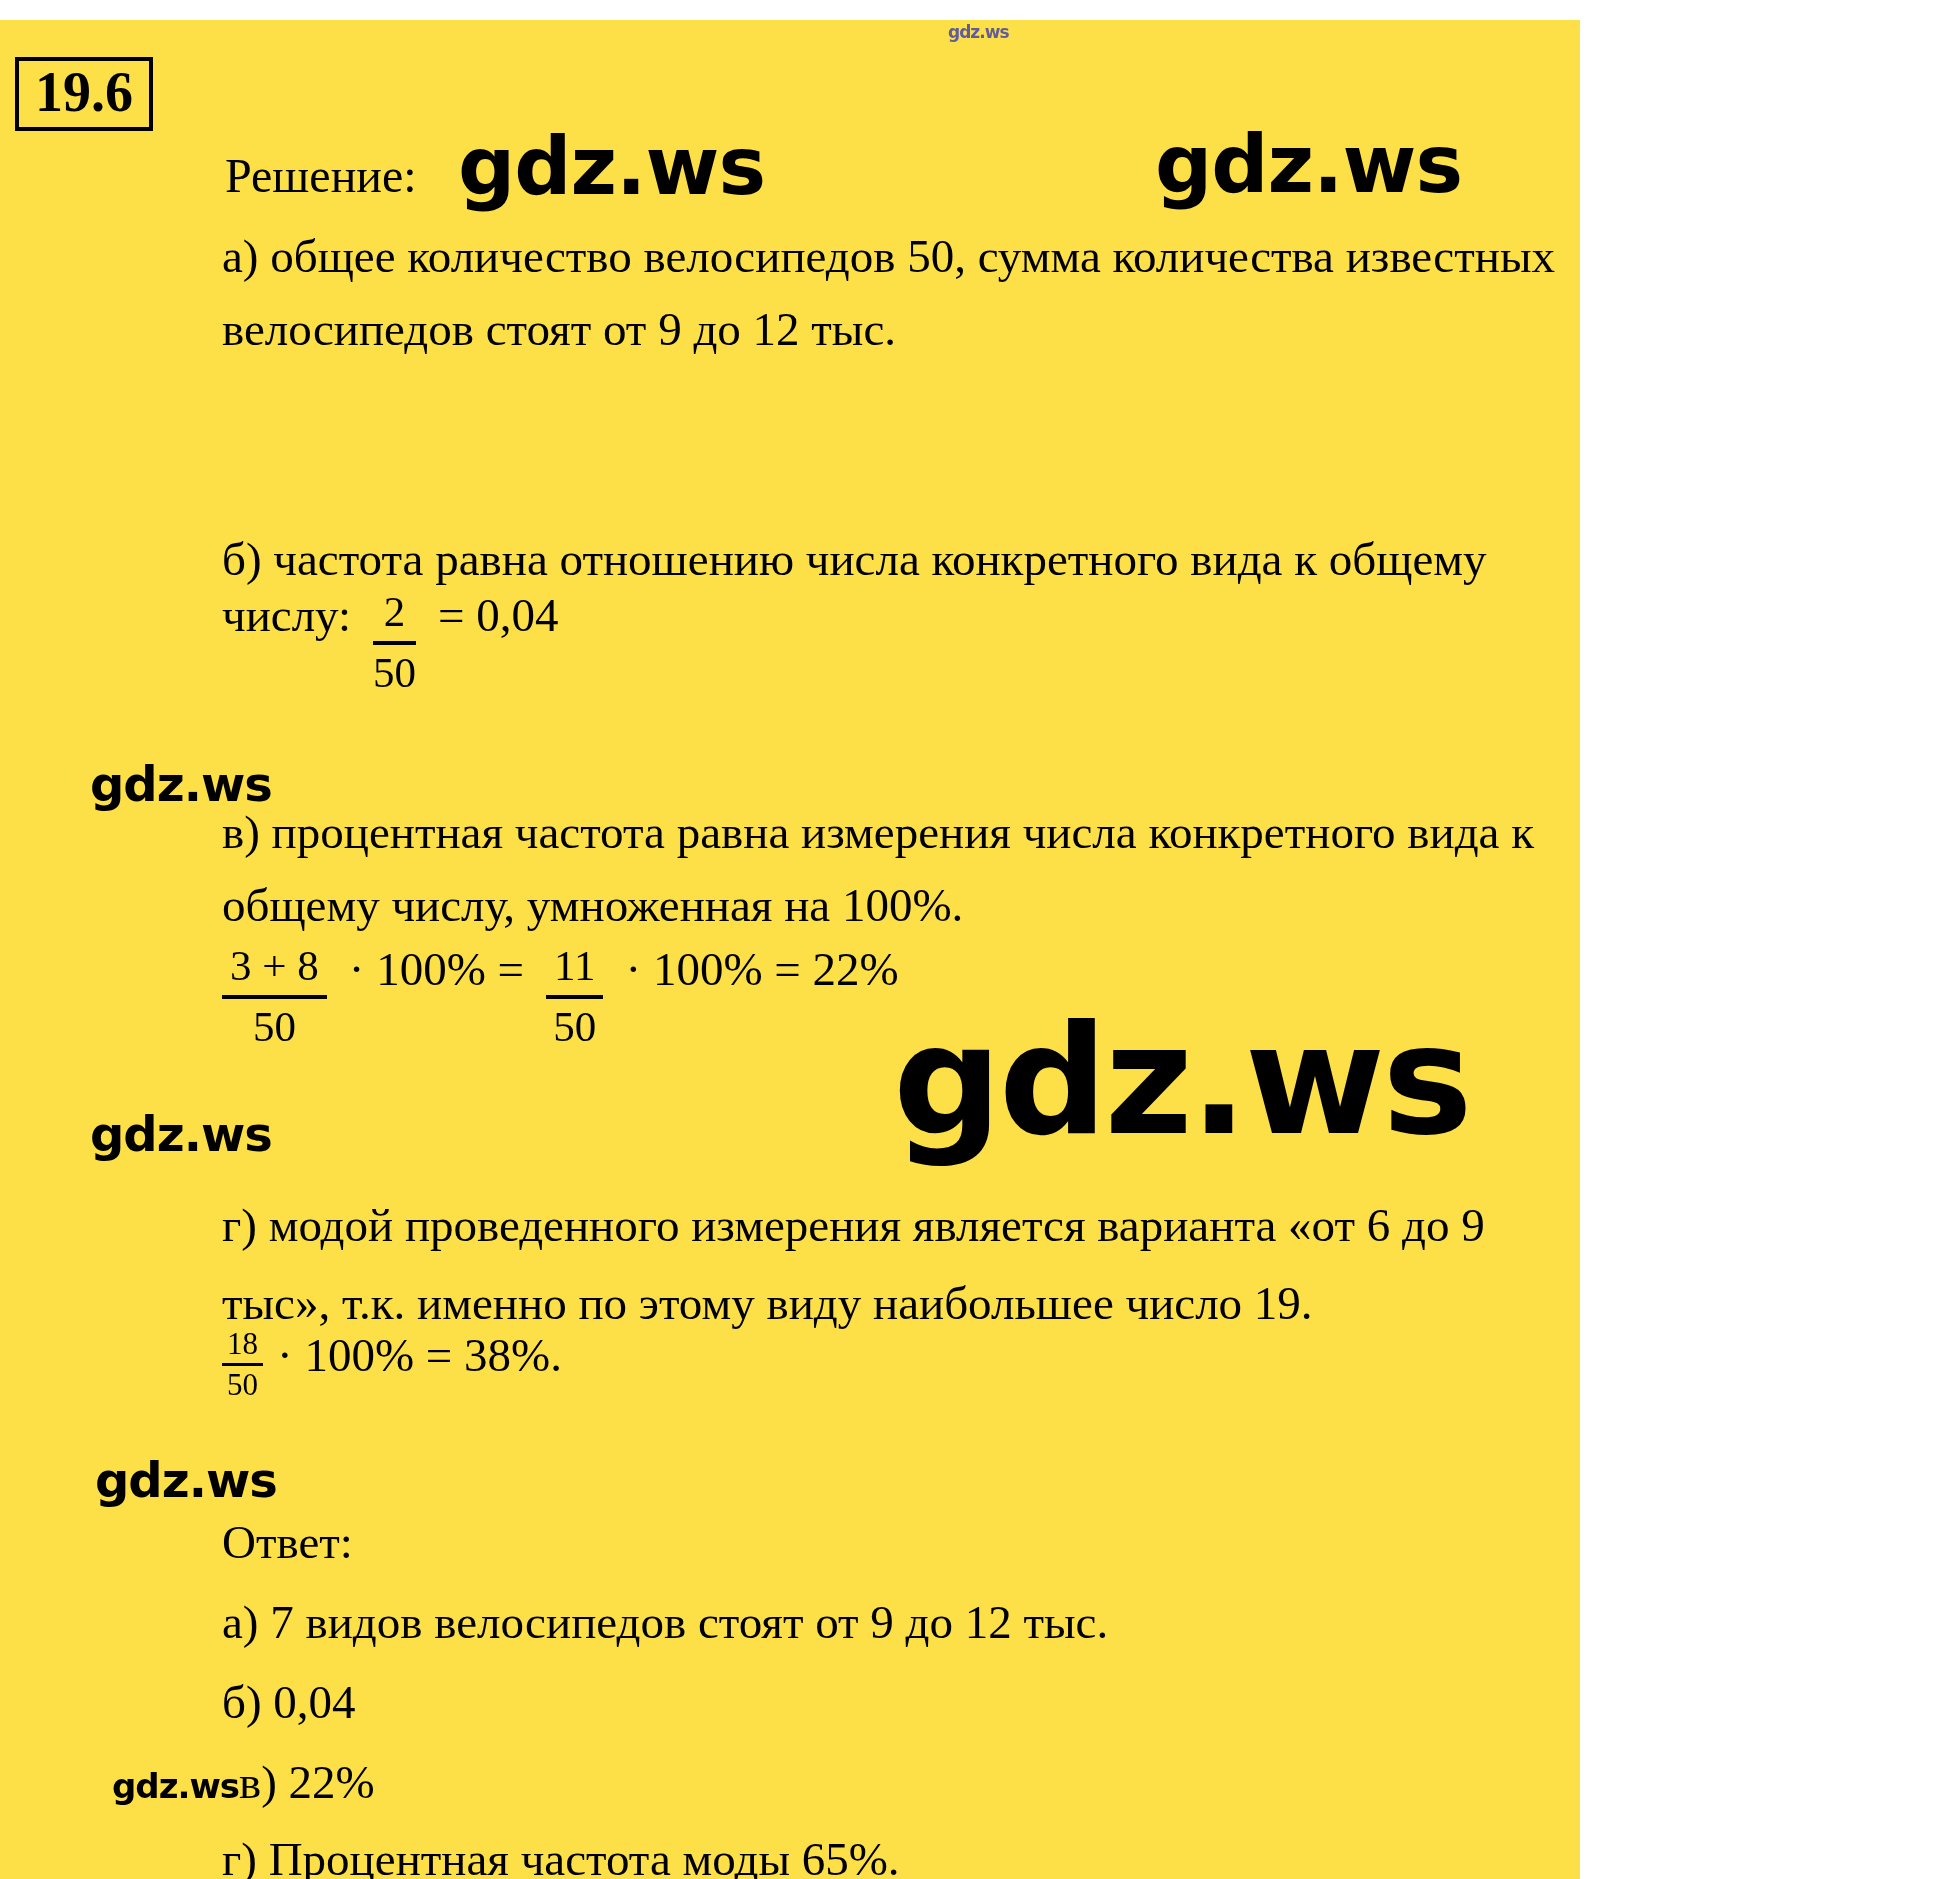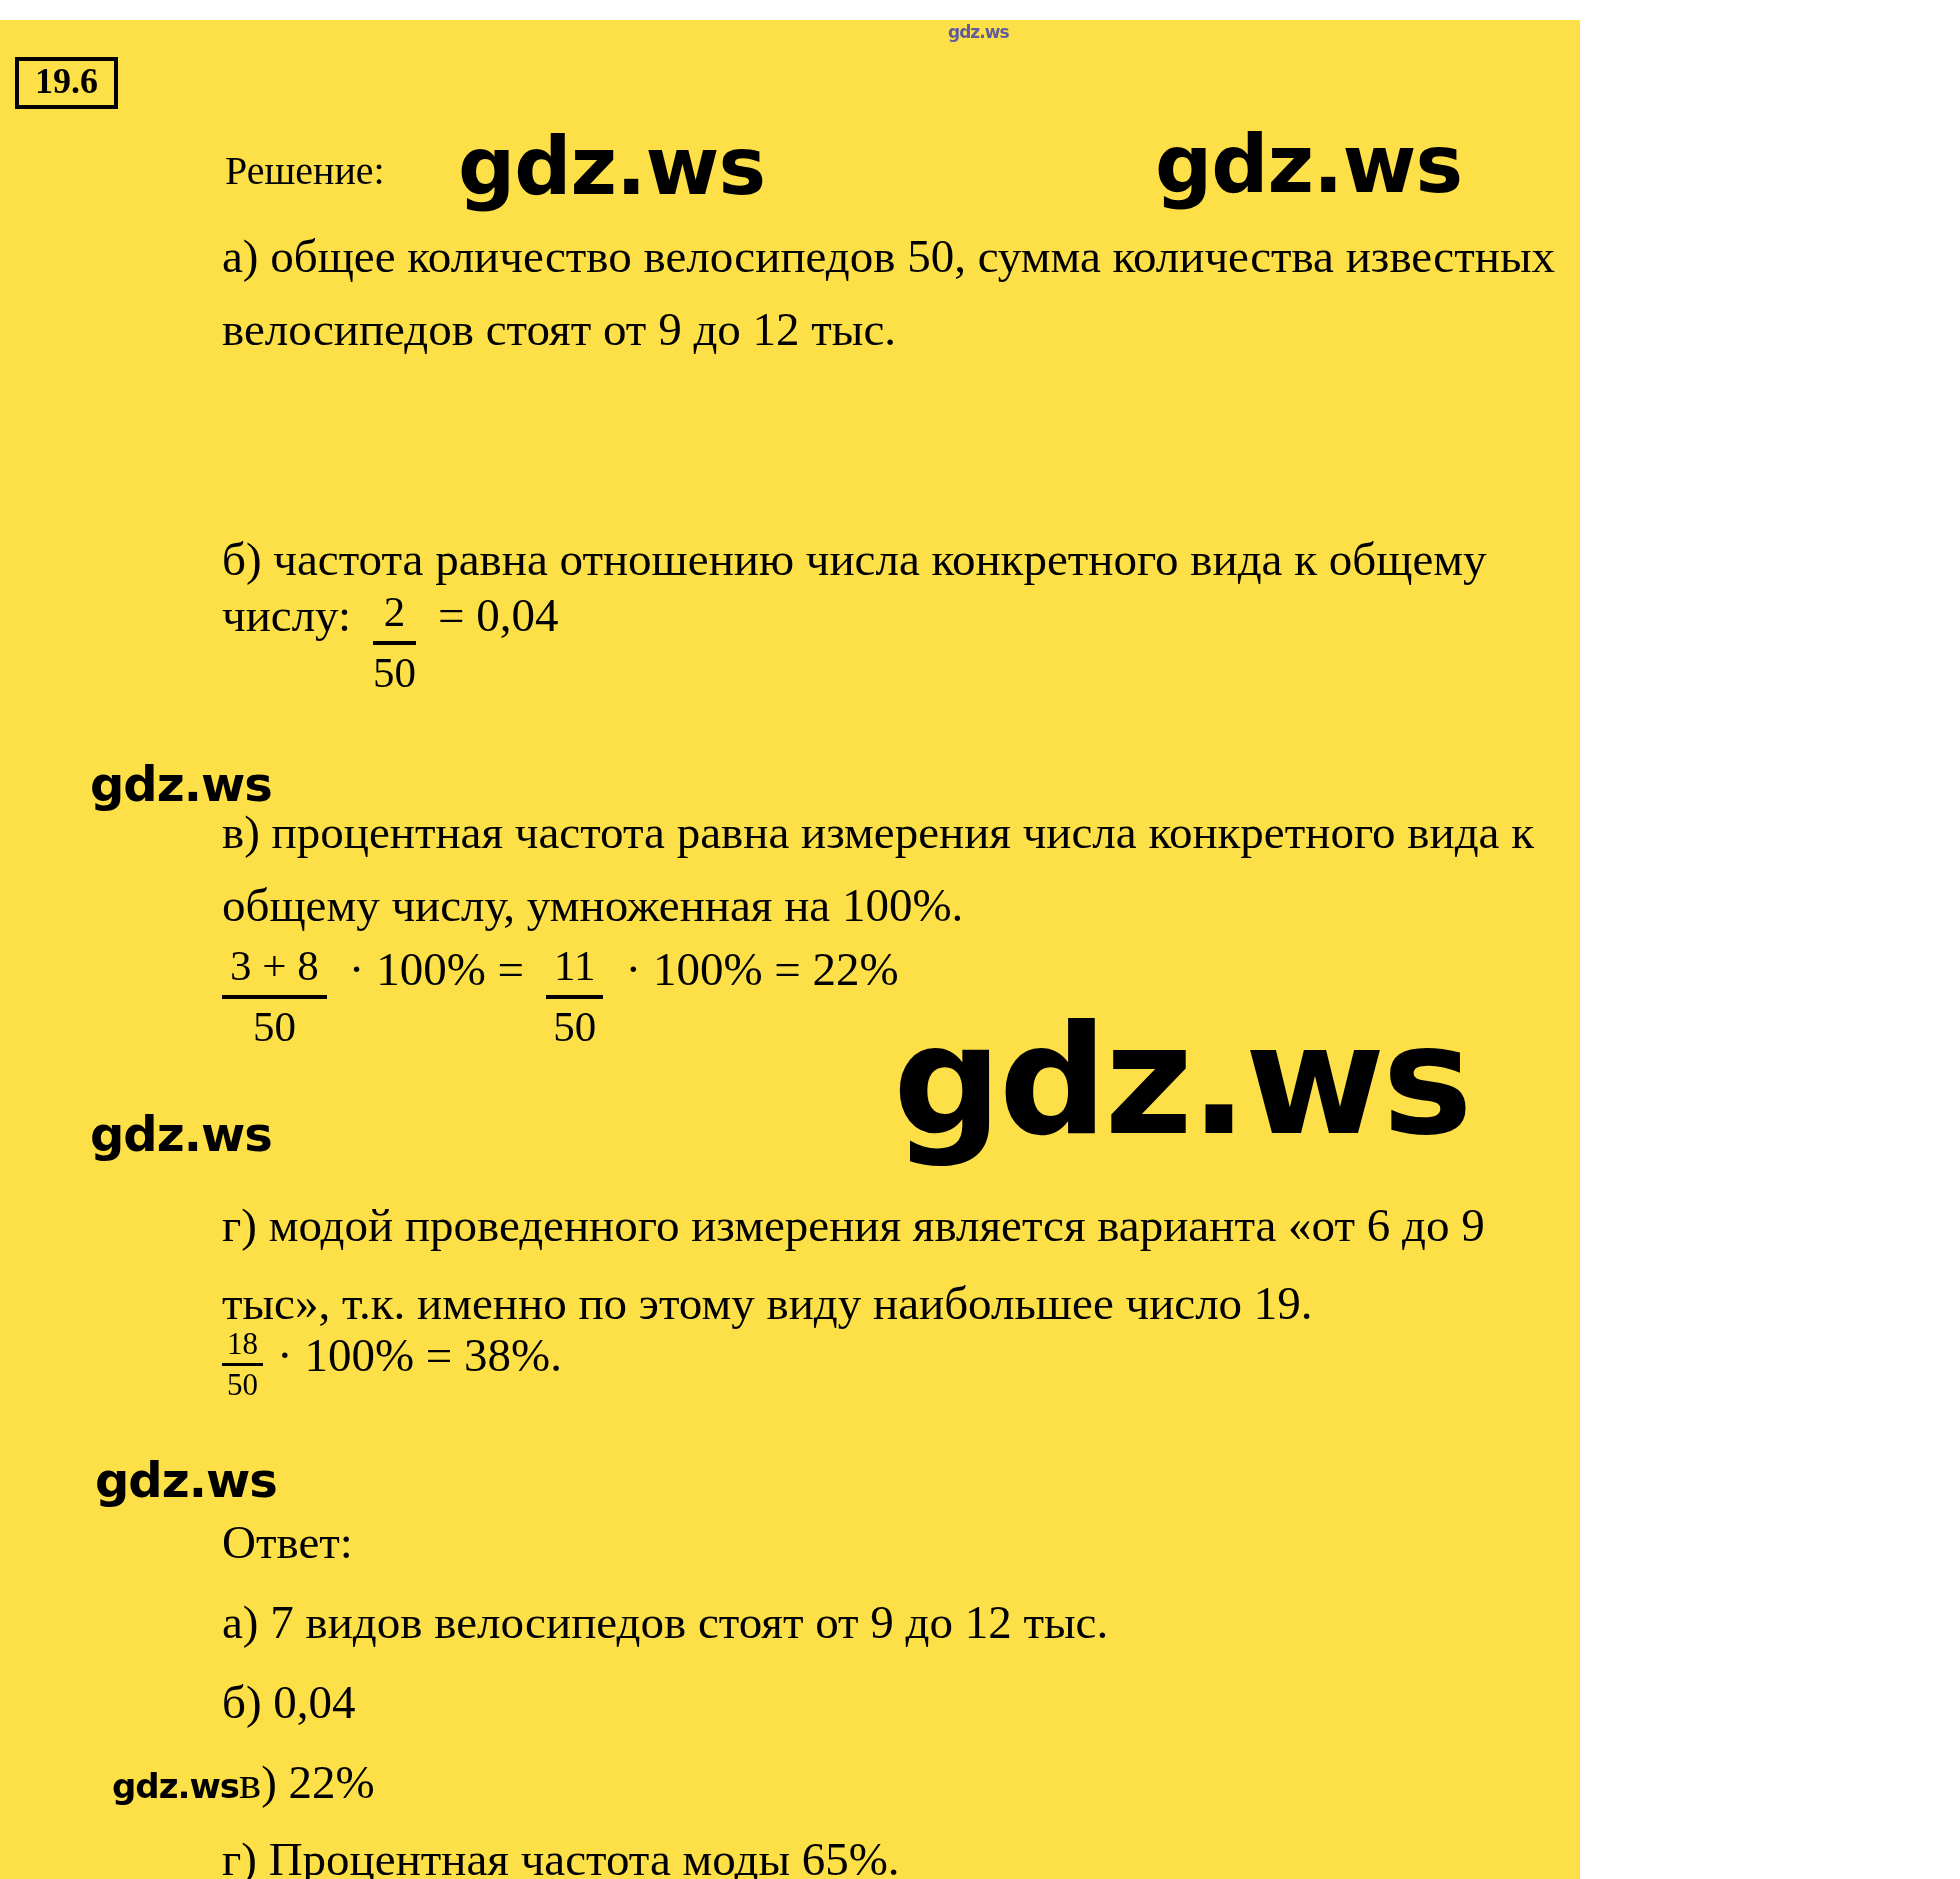--- a/index.html
+++ b/index.html
@@ -34,21 +34,21 @@
   }
   .wm-side  { font-size: 48px; }
   .wm-head  { font-size: 80px; }
   .wm-big   { font-size: 152px; letter-spacing: -3px; }
   .wm-ans   { font-size: 34px; }
 
   
   .numbox {
     border: 4px solid #000;
     padding: 0 16px 4px 16px;
-    font-size: 36px;
+    font-size: 56px;
     font-weight: 700;
     font-family: "Liberation Serif", serif;
   }
 
   
   .frac {
     display: inline-block;
     text-align: center;
     vertical-align: middle;
     line-height: 1.0;
@@ -72,21 +72,21 @@
 <body>
 
 <div class="page">
 
   <div class="abs wm wm-tiny" style="left:948px; top:2px;">gdz.ws</div>
 
   <div class="abs" style="left:15px; top:40px;">
     <span class="numbox">19.6</span>
   </div>
 
-  <div class="abs t" style="left:225px; top:128px; font-size:40px;text-align:right;">Решение:</div>
+  <div class="abs t" style="left:225px; top:128px; font-size:48px;text-align:right;">Решение:</div>
 
   <div class="abs wm wm-head" style="left:458px; top:100px;">gdz.ws</div>
 
   <div class="abs wm wm-head" style="left:1155px; top:98px;">gdz.ws</div>
 
   <div class="abs t3" style="left:222px; top:200px;">
     <div>а) общее количество велосипедов 50, сумма количества известных</div>
     <div>велосипедов стоят от 9 до 12 тыс.</div>
   </div>
 

